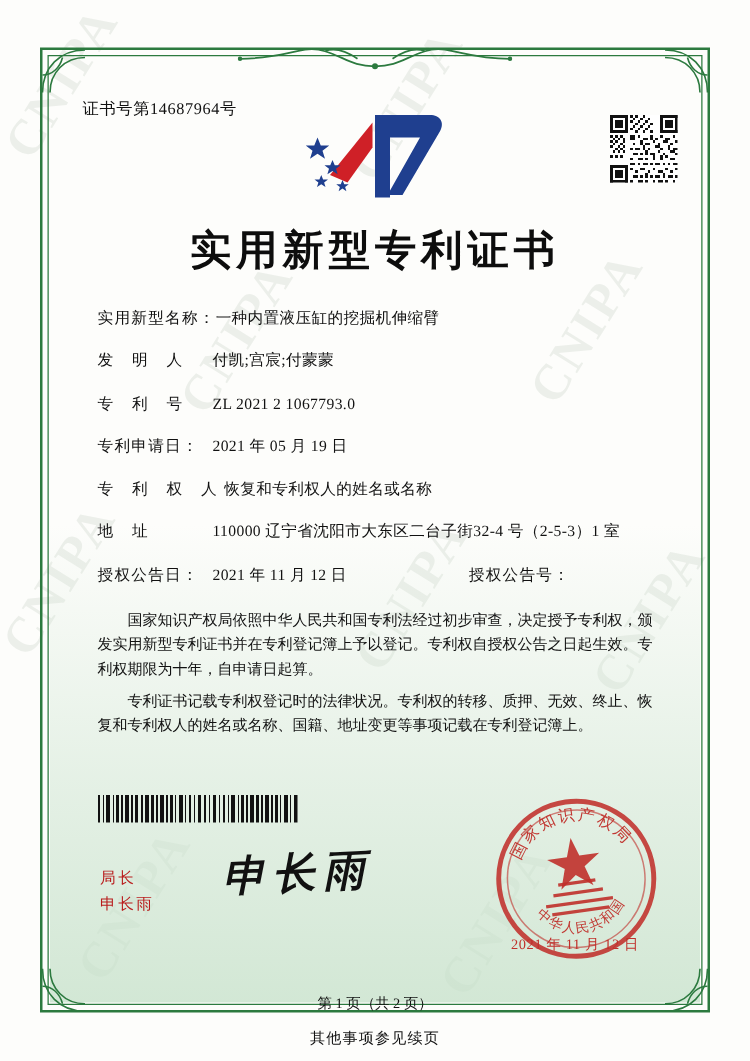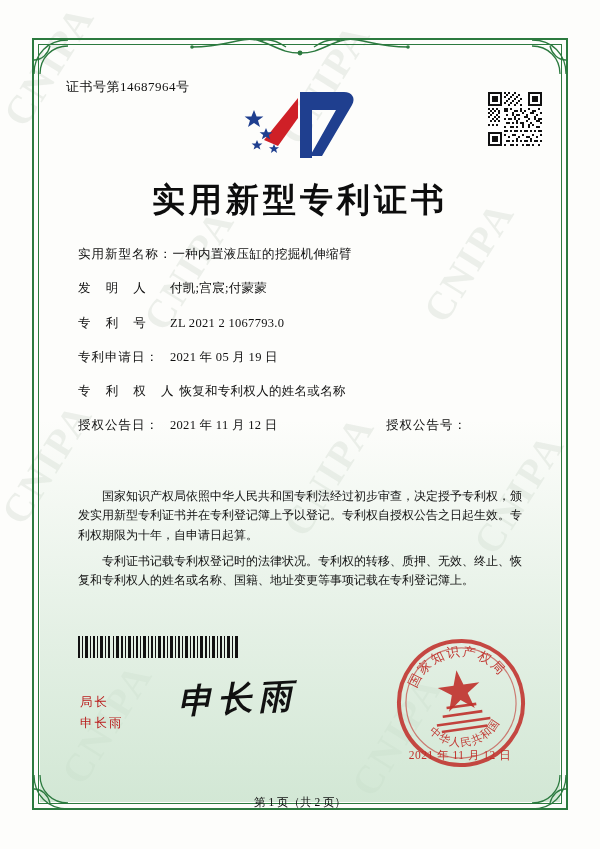--- a/index.html
+++ b/index.html
@@ -157,21 +157,20 @@
   .f-label.tight { letter-spacing: 1px; }
   .f-value {
     flex: 1 1 auto;
     letter-spacing: 0.3px;
   }
   .f-row.two .f-value { flex: 0 0 205px; }
   .f-label2 {
     flex: 0 0 92px;
     letter-spacing: 1px;
     white-space: nowrap;
-    text-align: right;
   }
   .f-value2 { flex: 1 1 auto; }
 
   .para {
     position: absolute;
     left: 78px;
     width: 444px;
     font-size: 12px;
     line-height: 1.62;
     color: #111;
@@ -498,20 +497,24 @@
       <div class="f-value">ZL 2021 2 1067793.0</div>
     </div>
     <div class="f-row">
       <div class="f-label tight">专利申请日：</div>
       <div class="f-value">2021 年 05 月 19 日</div>
     </div>
     <div class="f-row">
       <div class="f-label">专 利 权 人</div>
       <div class="f-value">恢复和专利权人的姓名或名称</div>
     </div>
+    <div class="f-row">
+      <div class="f-label">地      址</div>
+      <div class="f-value">110000 辽宁省沈阳市大东区二台子街32-4 号（2-5-3）1 室</div>
+    </div>
     <div class="f-row two">
       <div class="f-label tight">授权公告日：</div>
       <div class="f-value">2021 年 11 月 12 日</div>
       <div class="f-label2">授权公告号：</div>
     </div>
   </div>
 
   <div class="para p2">专利证书记载专利权登记时的法律状况。专利权的转移、质押、无效、终止、恢复和专利权人的姓名或名称、国籍、地址变更等事项记载在专利登记簿上。</div>
   <div class="para p1">国家知识产权局依照中华人民共和国专利法经过初步审查，决定授予专利权，颁发实用新型专利证书并在专利登记簿上予以登记。专利权自授权公告之日起生效。专利权期限为十年，自申请日起算。</div>
 
@@ -591,14 +594,15 @@
         <path id="sealBot" d="M 24 67 A 43 43 0 0 0 110 67" fill="none"></path>
         <text font-family="'Liberation Serif', serif" font-size="11" fill="#c0302b" opacity="0.95" letter-spacing="1">
           <textPath href="#sealBot" startOffset="50%" text-anchor="middle">中华人民共和国</textPath>
         </text>
       </g>
     </svg>
   </div>
   <div class="seal-date">2021 年 11 月 12 日</div>
 
   <div class="page-no">第 1 页（共 2 页）</div>
+  <div class="footer-note">其他事项参见续页</div>
 
 </div>
 
 </body></html>

